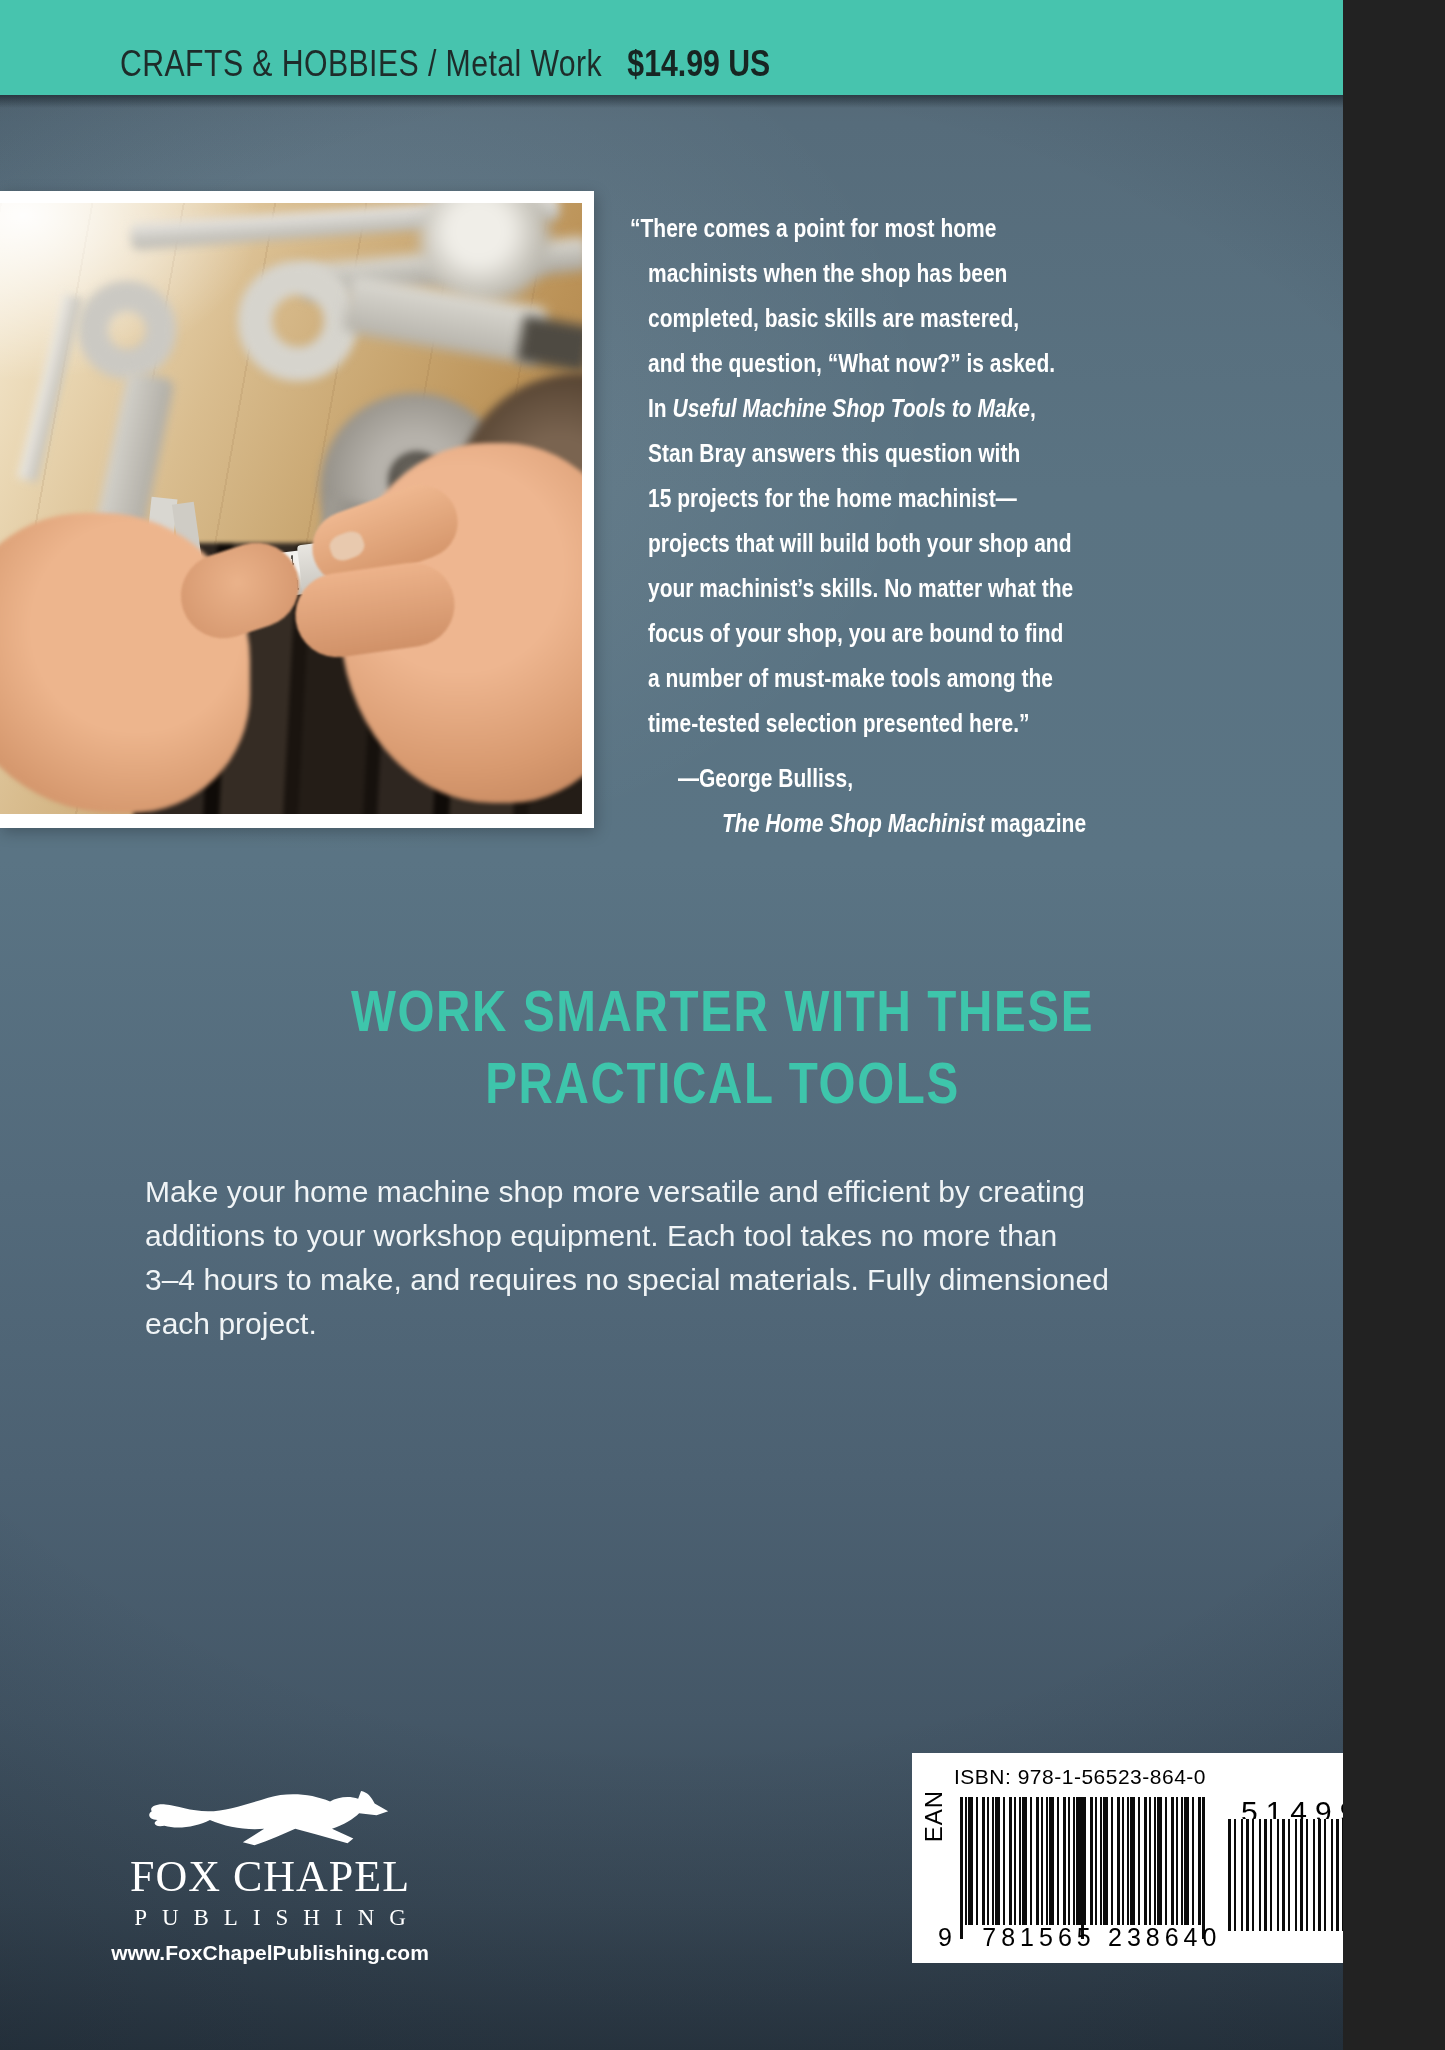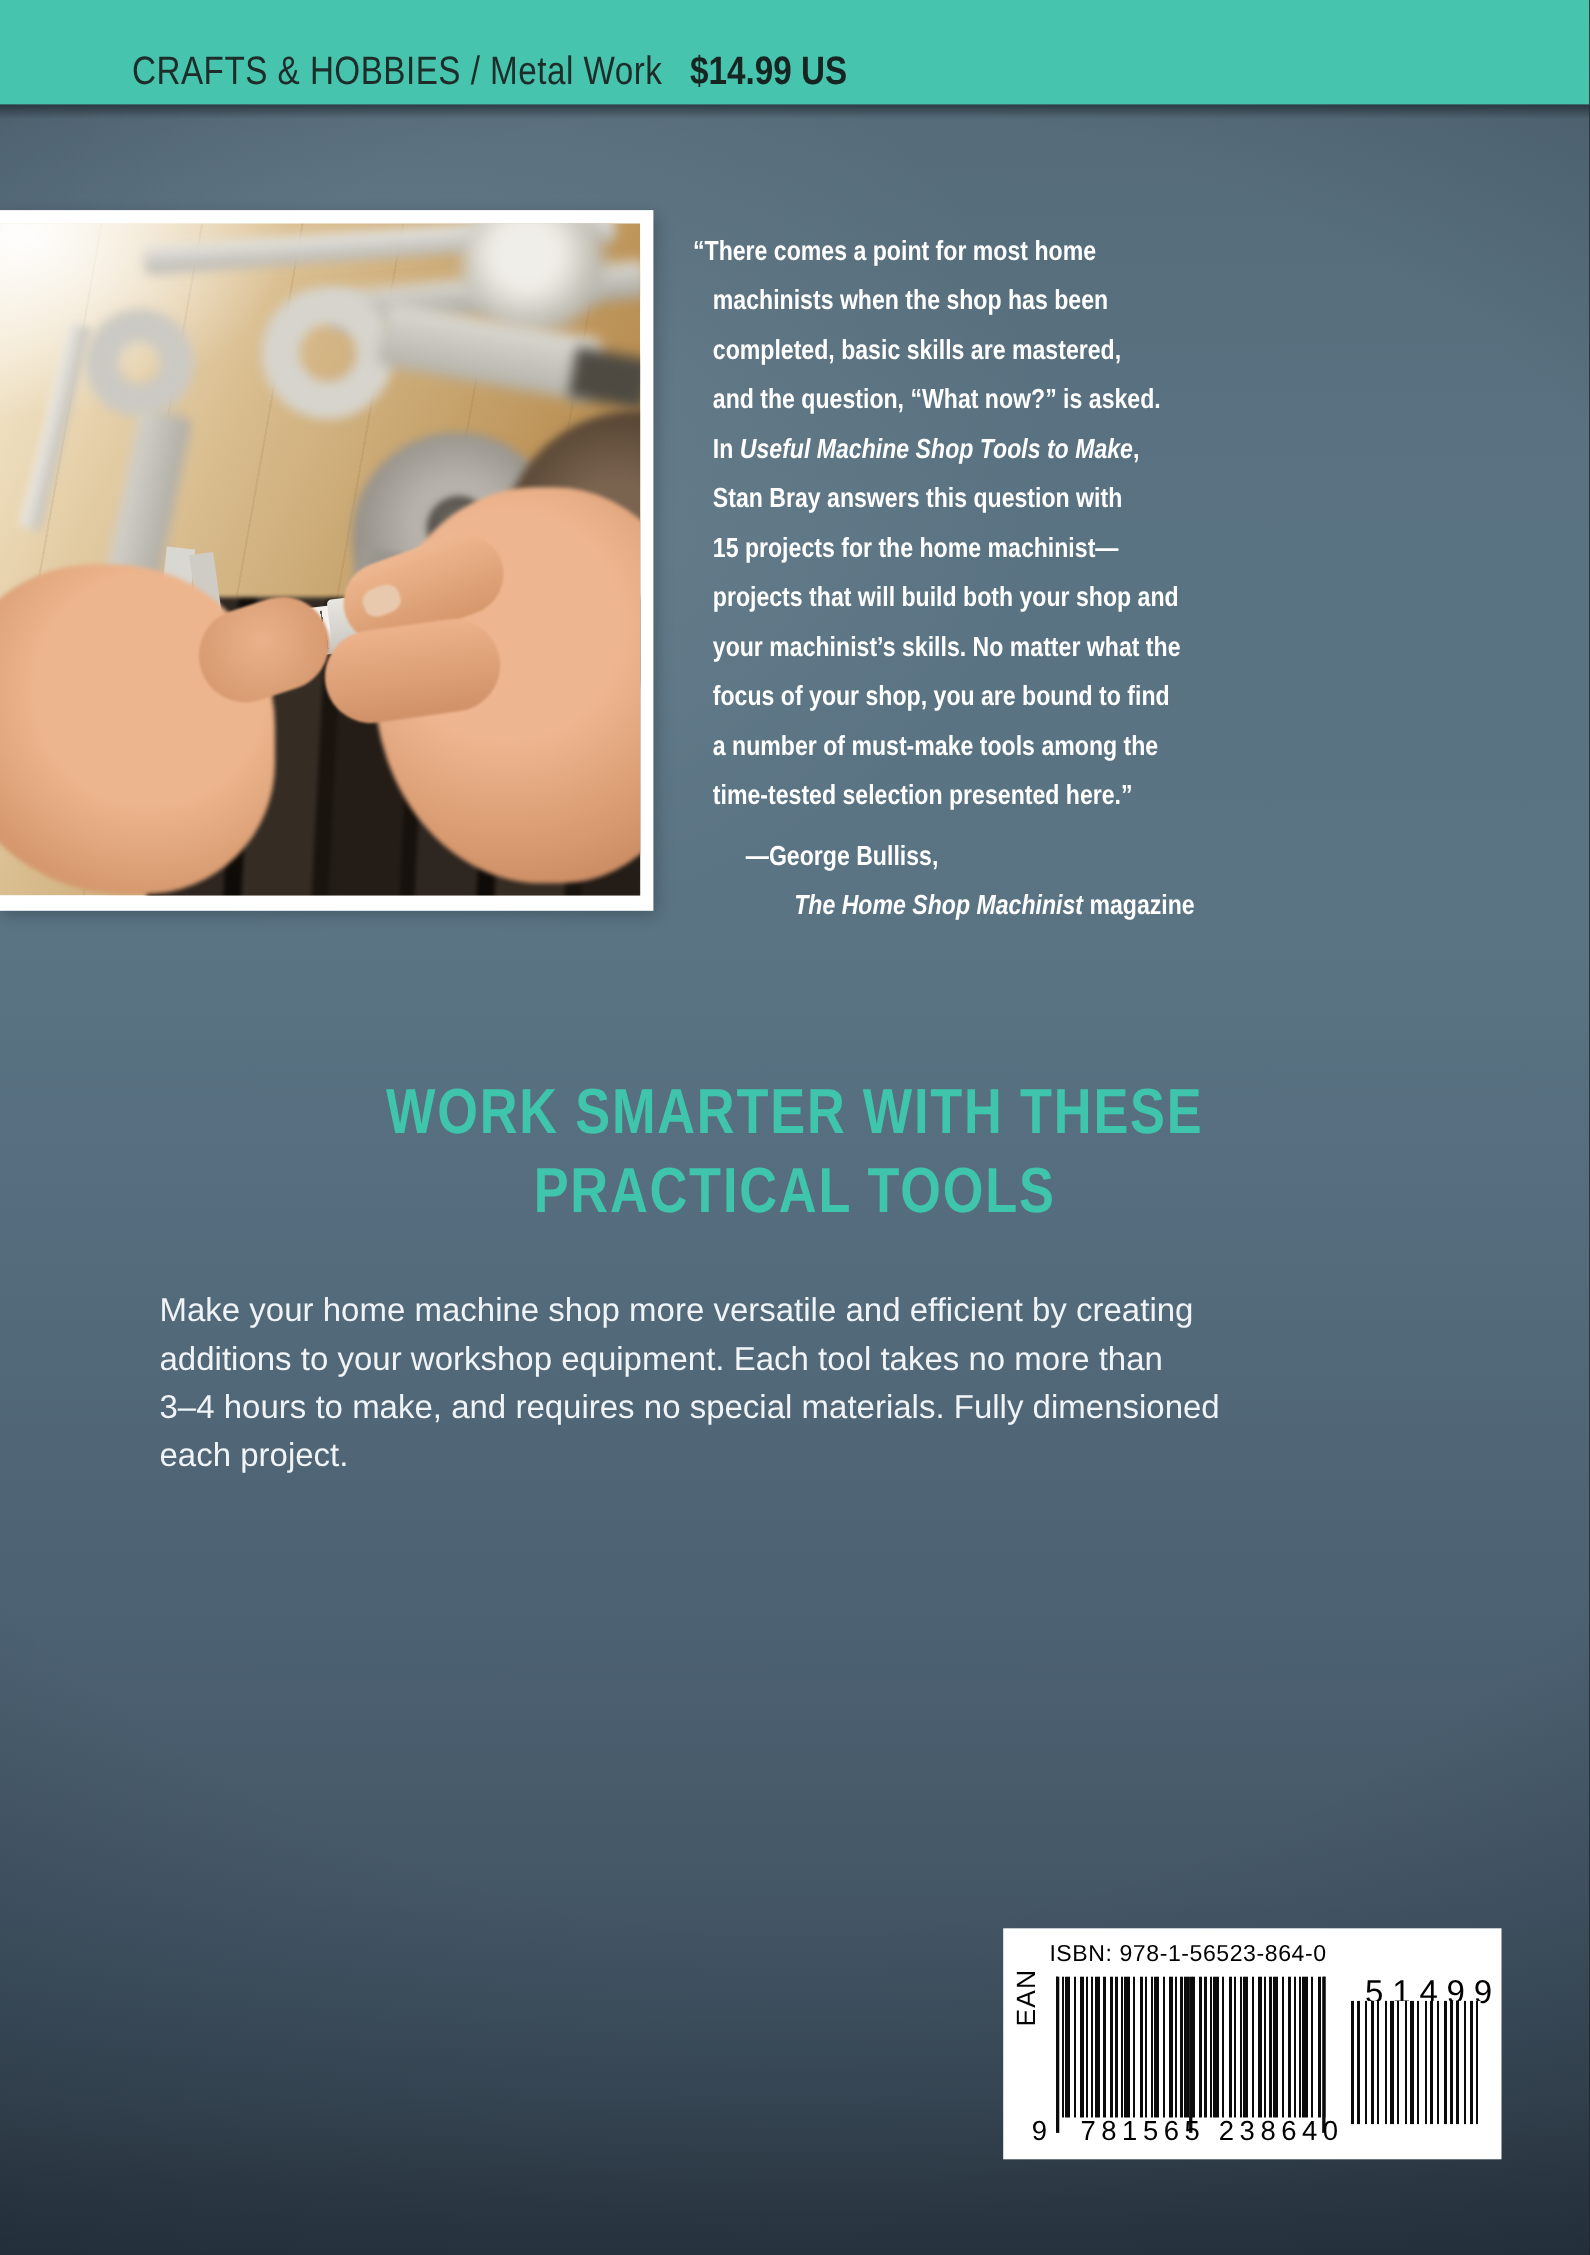--- a/index.html
+++ b/index.html
@@ -1,17 +1,17 @@
 <!DOCTYPE html>
 <html style="--teal: #47c4ae; --hteal: #3ec5ab;"><head>
 <meta charset="utf-8">
 <style>
   html,body{margin:0;padding:0;background:#222;}
   .cover{
-    position:relative;width:1445px;height:2050px;overflow:hidden;
+    position:relative;width:1343px;height:2050px;overflow:hidden;
     font-family:"Liberation Sans",sans-serif;
     background:
       radial-gradient(ellipse 900px 700px at 26% 20%, rgba(240,246,250,0.10), rgba(240,246,250,0) 65%),
       radial-gradient(ellipse 1700px 1500px at 50% 45%, rgba(0,0,0,0) 55%, rgba(8,16,24,0.28) 88%, rgba(4,10,16,0.45) 100%),
       linear-gradient(180deg,#55626c 0%,#566c7b 6%,#5a7382 24%,#5a7484 42%,#536a7b 58%,#4c6172 72%,#445767 84%,#3a4a58 93%,#2c3945 100%);
   }
   .abs{position:absolute;}
 
   
   .banner{left:0;top:0;width:1445px;height:95px;background:var(--teal,#47c4ae);
@@ -190,20 +190,28 @@
       <div class="head-line">PRACTICAL TOOLS</div>
     </div>
 
   <div class="abs bodytext" id="body-lines">
       <div class="b-line">Make your home machine shop more versatile and efficient by creating</div>
       <div class="b-line">additions to your workshop equipment. Each tool takes no more than</div>
       <div class="b-line">3–4 hours to make, and requires no special materials. Fully dimensioned</div>
       <div class="b-line">each project.</div>
     </div>
 
+  <div class="abs logo">
+    <svg width="250" height="62" viewBox="0 0 256 64" aria-hidden="true">
+      <path fill="#ffffff" d="M250,24 L236,16 C233,9 228,4 222,3 L219,11 C210,8 198,9 190,14 C171,6 147,4 126,10 C106,16 84,24 64,24 C46,24 32,18 20,17 C10,16 3,20 6,24 C1,27 3,33 12,33 C6,36 9,41 19,39 C33,43 52,40 66,33 C82,40 104,44 122,42 L100,56 L112,59 C128,54 142,47 154,42 L176,48 L208,57 L214,52 L192,42 C204,38 214,32 220,26 L238,28 L250,24 Z"></path>
+    </svg>
+    <div class="logo-name">FOX CHAPEL</div>
+    <div class="logo-sub">PUBLISHING</div>
+    <div class="logo-url">www.FoxChapelPublishing.com</div>
+  </div>
 
   <div class="abs barcode">
     <div class="bc-isbn">ISBN: 978-1-56523-864-0</div>
     <div class="bc-ean">EAN</div>
     <div class="bc-bars"></div>
     <div class="bc-guard g1"></div>
     <div class="bc-guard g2"></div>
     <div class="bc-guard g3"></div>
     <div class="bc-d bc-d1">9</div>
     <div class="bc-d bc-d2">781565</div>

